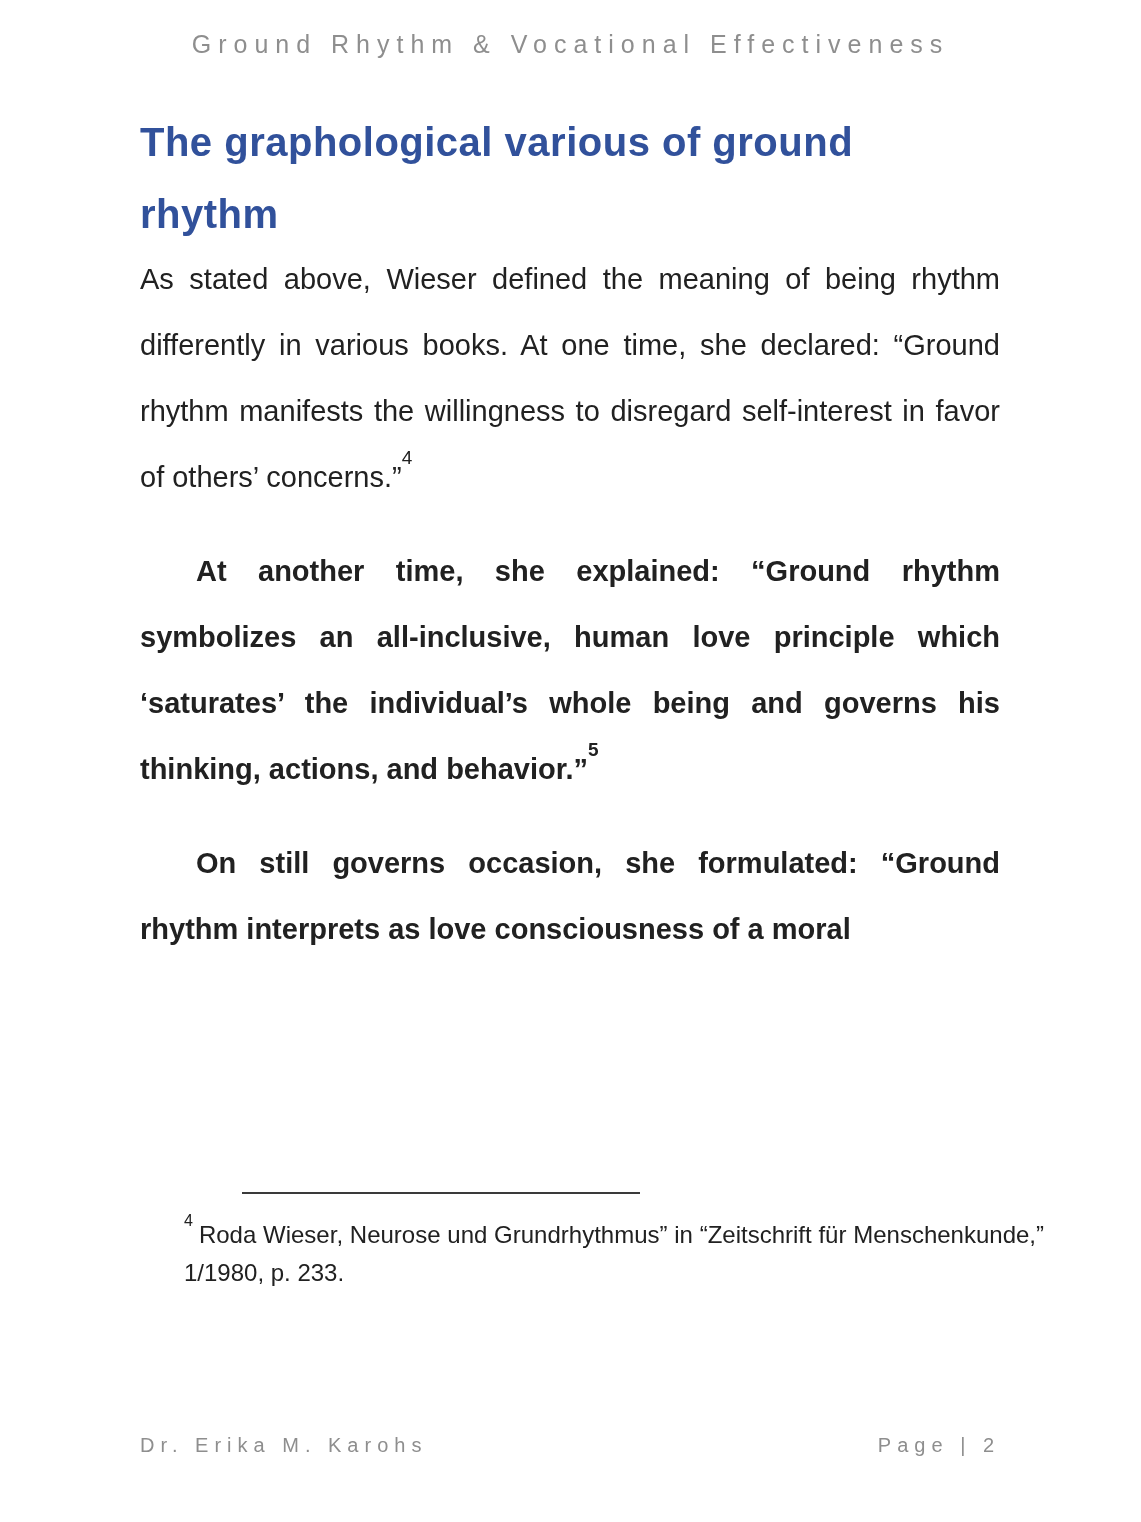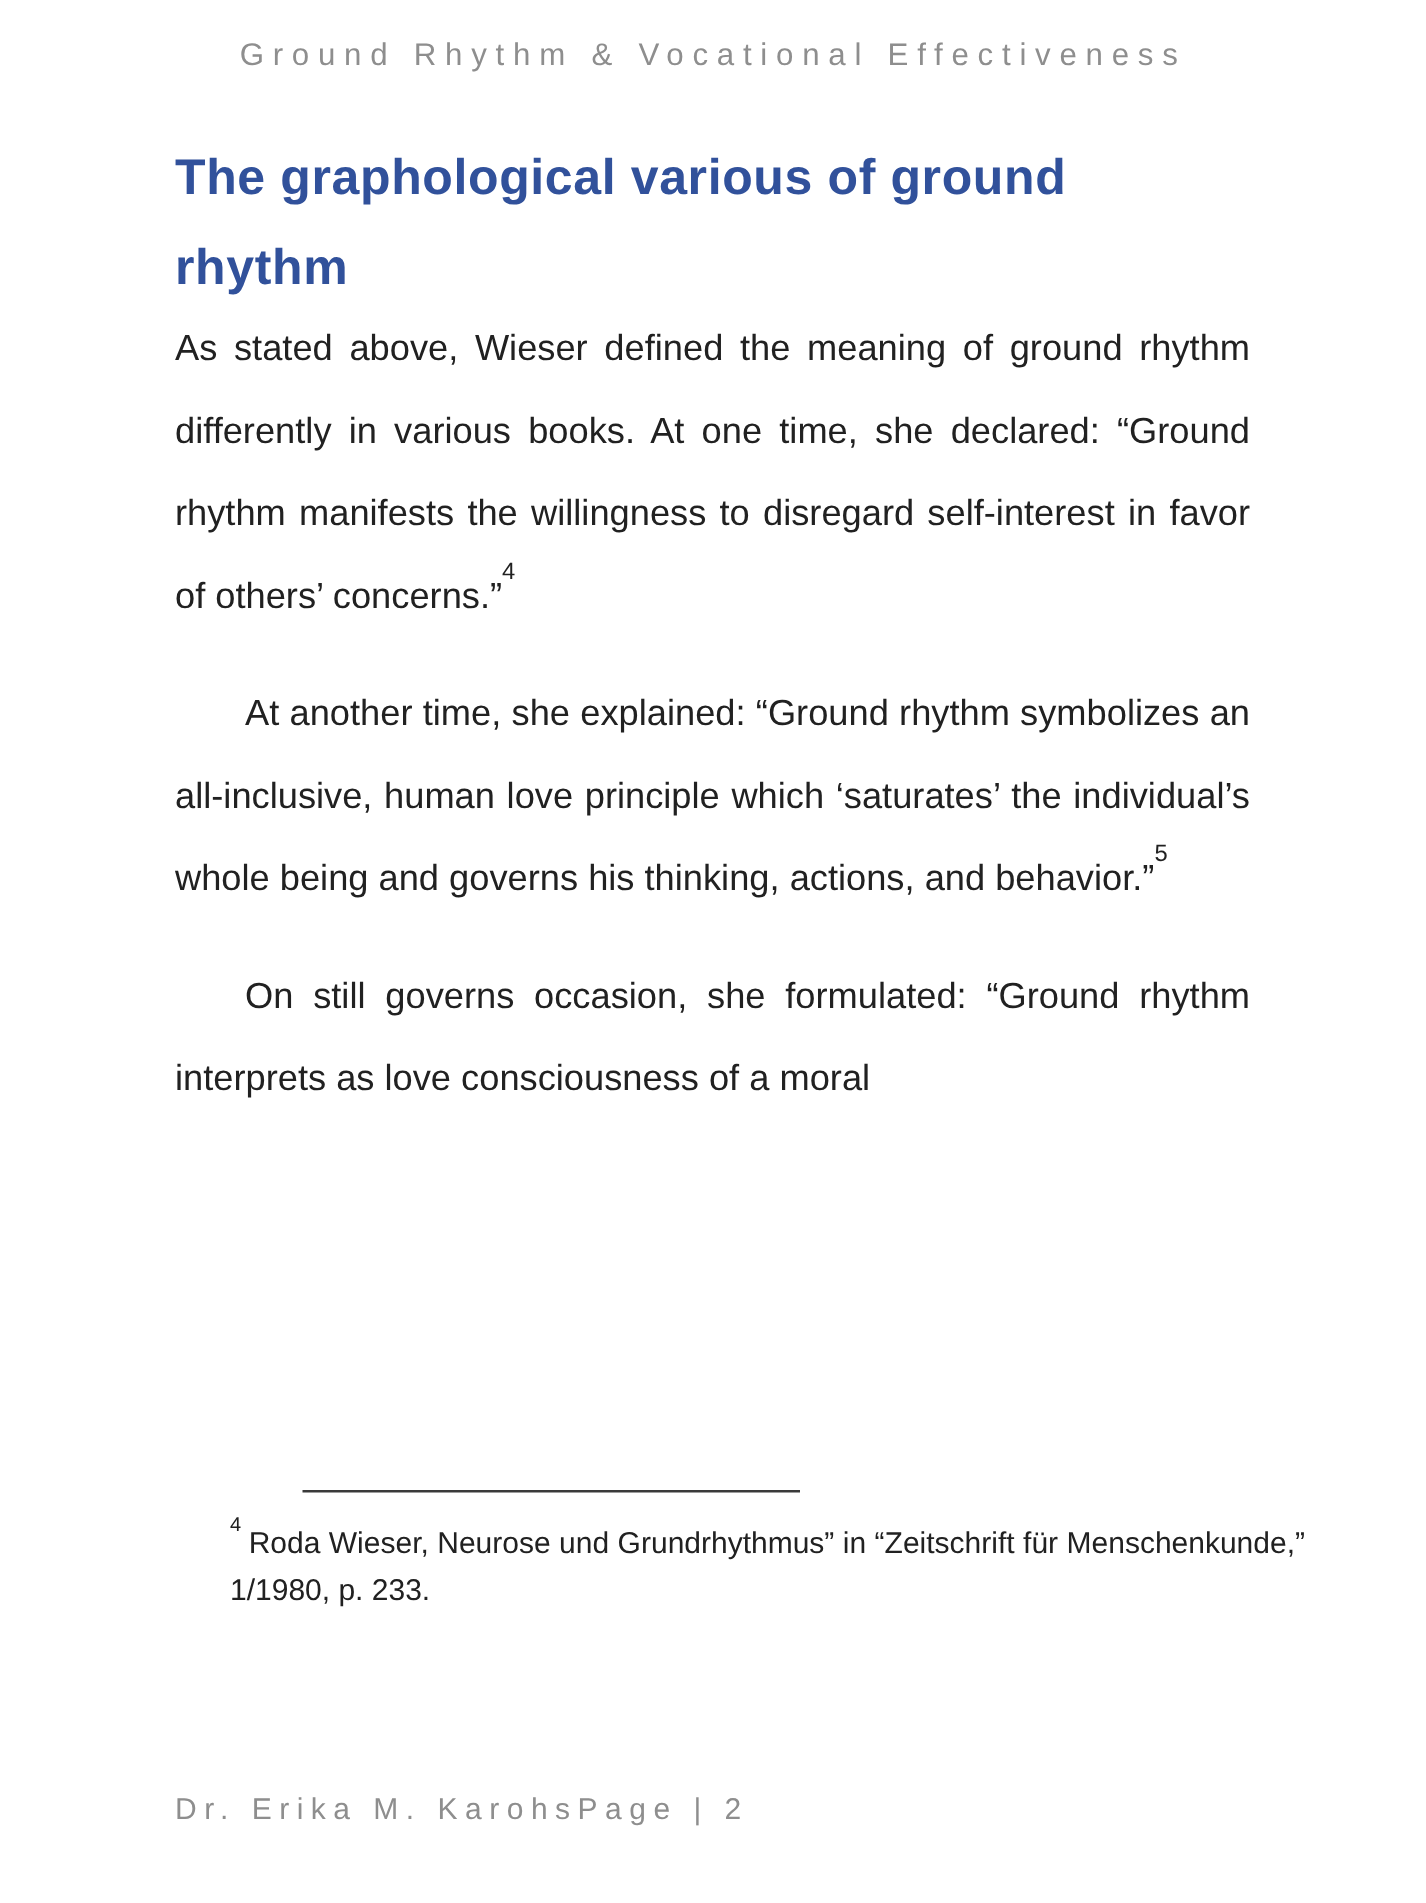--- a/index.html
+++ b/index.html
@@ -38,21 +38,21 @@
     position: absolute;
     top: 246px;
     left: 140px;
     width: 860px;
     font-size: 29px;
     line-height: 66px;
     color: #212121;
     text-align: justify;
   }
   .body-text p { margin-bottom: 28px; }
-  .body-text p.indented { text-indent: 56px; }
+  .body-text p.indented { text-indent: 56px; font-weight: bold; }
   .fn-ref {
     font-size: 19px;
     position: relative;
     top: -12px;
     line-height: 0;
   }
   .footnote-block {
     position: absolute;
     top: 1192px;
     left: 140px;
@@ -79,36 +79,37 @@
     top: -8px;
     line-height: 0;
     margin-right: 6px;
   }
   .page-footer {
     position: absolute;
     top: 1434px;
     left: 140px;
     width: 860px;
     display: flex;
-    font-size: 24px;
+    justify-content: space-between;
+    font-size: 20px;
     letter-spacing: 6px;
     color: #8e8e8e;
   }
 </style>
 </head>
 <body>
 
 <div class="page">
 
   <div class="running-header">Ground Rhythm &amp; Vocational Effectiveness</div>
 
   <h1 class="section-heading">The graphological various of ground rhythm</h1>
 
   <div class="body-text">
-    <p><span>As stated above, Wieser defined the meaning of ground rhythm differently in various books. At one time, she declared: “Ground rhythm manifests the willingness to disregard self-interest in favor of others’ concerns.”</span><sup class="fn-ref">4</sup></p>
+    <p><span>As stated above, Wieser defined the meaning of being rhythm differently in various books. At one time, she declared: “Ground rhythm manifests the willingness to disregard self-interest in favor of others’ concerns.”</span><sup class="fn-ref">4</sup></p>
     <p class="indented"><span>At another time, she explained: “Ground rhythm symbolizes an all-inclusive, human love principle which ‘saturates’ the individual’s whole being and governs his thinking, actions, and behavior.”</span><sup class="fn-ref">5</sup></p>
     <p class="indented"><span>On still governs occasion, she formulated: “Ground rhythm interprets as love consciousness of a moral</span></p>
   </div>
 
   <div class="footnote-block">
     <hr class="footnote-rule">
     <div class="footnotes">
       <div class="footnote-item"><sup class="fn-sup">4</sup><span>Roda Wieser, Neurose und Grundrhythmus” in “Zeitschrift für Menschenkunde,” 1/1980, p. 233.</span></div>
     </div>
   </div>

